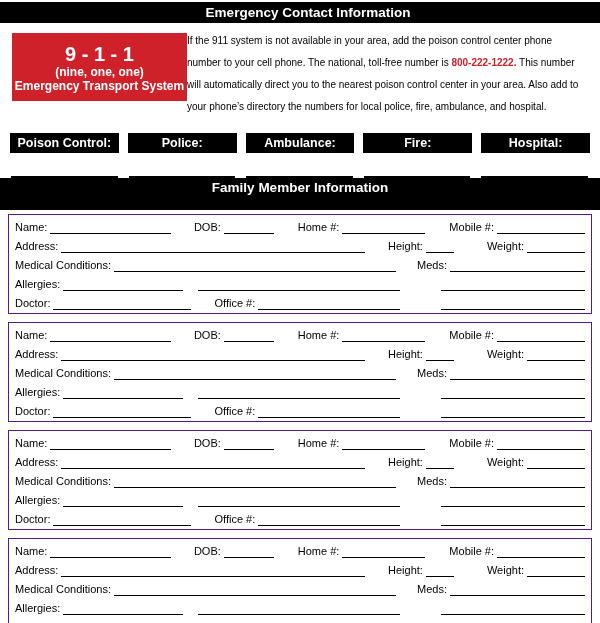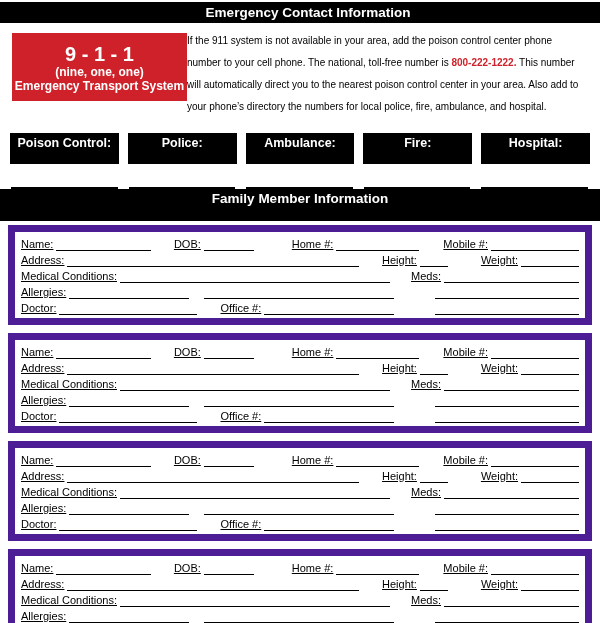--- a/index.html
+++ b/index.html
@@ -30,42 +30,42 @@
   .red-box .sys { font-size: 12px; font-weight: bold; line-height: 15px; }
   .intro-text {
     width: 396px;
     font-size: 10px; line-height: 22px; margin-top: -3px;
   }
   .intro-text .phone { font-weight: bold; }
 
   
   .contact-bars { display: flex; margin: 15px 10px 0 10px; gap: 9px; }
   .contact-bar {
-    flex: 1; background: #000; color: #fff; height: 31px; line-height: 20px;
+    flex: 1; background: #000; color: #fff; height: 20px; line-height: 20px;
     text-align: center; font-weight: bold; font-size: 12.5px;
   }
   .contact-lines { display: flex; margin: 23px 12px 0 11px; gap: 11px; }
   .contact-line { flex: 1; border-bottom: 2px solid #000; height: 2px; }
 
   
   .sections { margin: 4px 8px 0 8px; }
   .section {
-    border: 7px solid #4c1d95; height: 100px; margin-bottom: 8px;
+    border: 1px solid #4c1d95; height: 100px; margin-bottom: 8px;
     padding: 4px 6px 3px 6px;
-    display: flex; flex-direction: column; justify-content: space-between; text-decoration: underline;
+    display: flex; flex-direction: column; justify-content: space-between;
   }
   .row { display: flex; align-items: flex-end; font-size: 11px; height: 15px; }
   .lbl { white-space: nowrap; padding-right: 3px; line-height: 13px; }
   .line { border-bottom: 1.4px solid #000; height: 11px; display: block; }
   .fl { flex: 1 1 auto; }
   .w50 { width: 50px; } .w83 { width: 83px; } .w88 { width: 88px; }
   .w28 { width: 28px; } .w58 { width: 58px; }
   .w135 { width: 135px; } .w120 { width: 120px; } .w138 { width: 138px; }
   .w144 { flex: 0 0 144px; }
-  .g7 { margin-left: 7px; padding-left: 16px; } .g15 { margin-left: 15px; } .g22 { margin-left: 38px; }
+  .g7 { margin-left: 7px; padding-left: 16px; } .g15 { margin-left: 15px; } .g22 { margin-left: 24px; }
   .g24 { margin-left: 24px; } .g33 { margin-left: 33px; } .g8 { margin-left: 8px; padding-left: 13px; }
   .g41 { margin-left: 41px; flex: 0 0 0px; }
 </style>
 </head>
 <body>
 
 <div class="black-bar top-bar">Emergency Contact Information</div>
 
 <div class="intro-row">
   <div class="red-box" style="background: rgb(206, 33, 41);">

